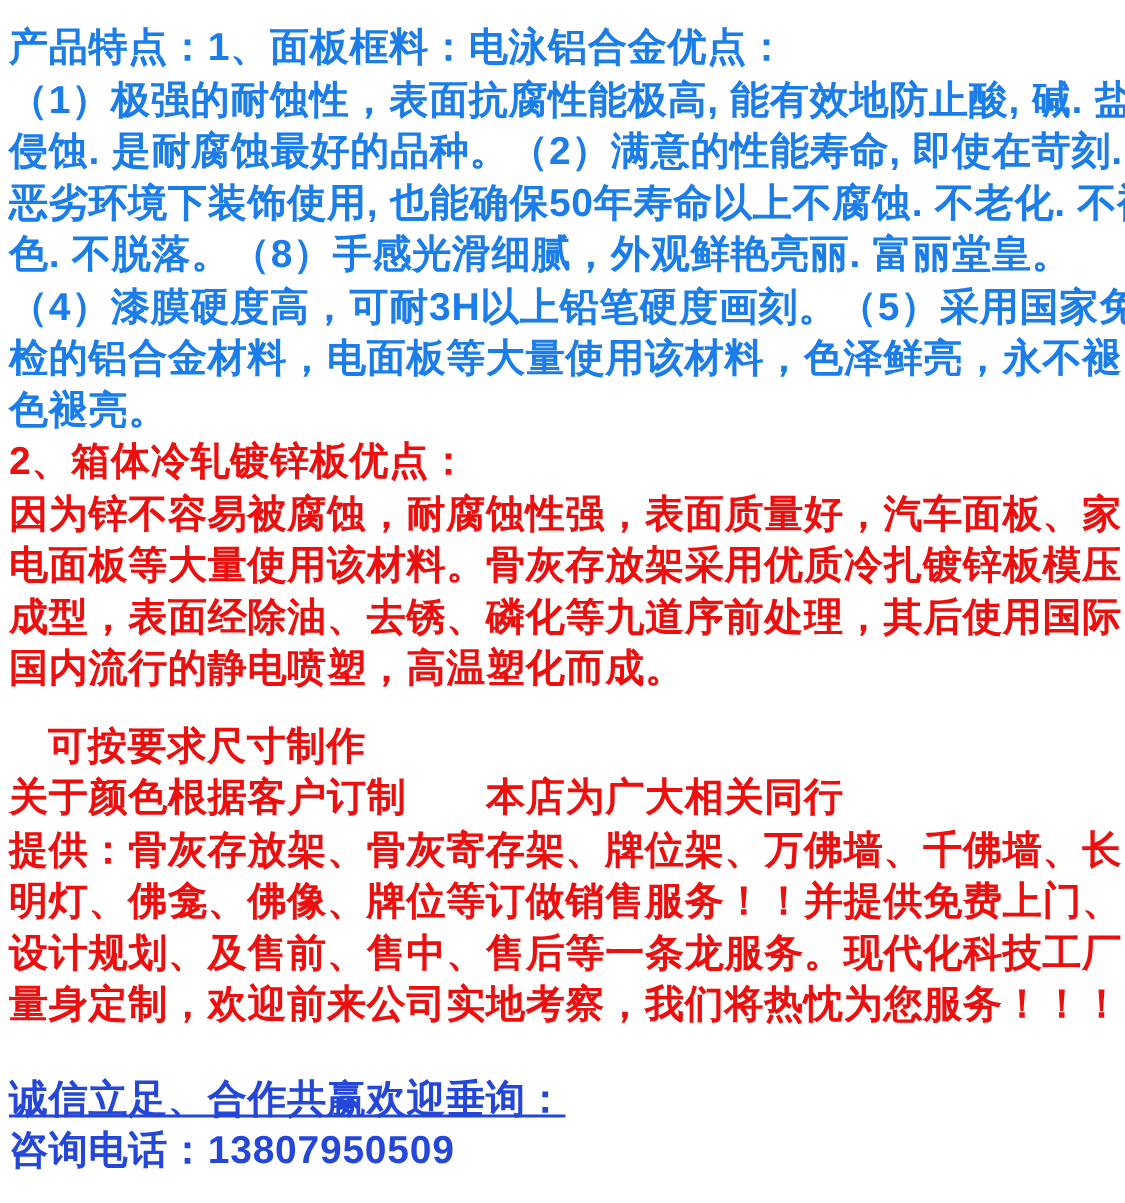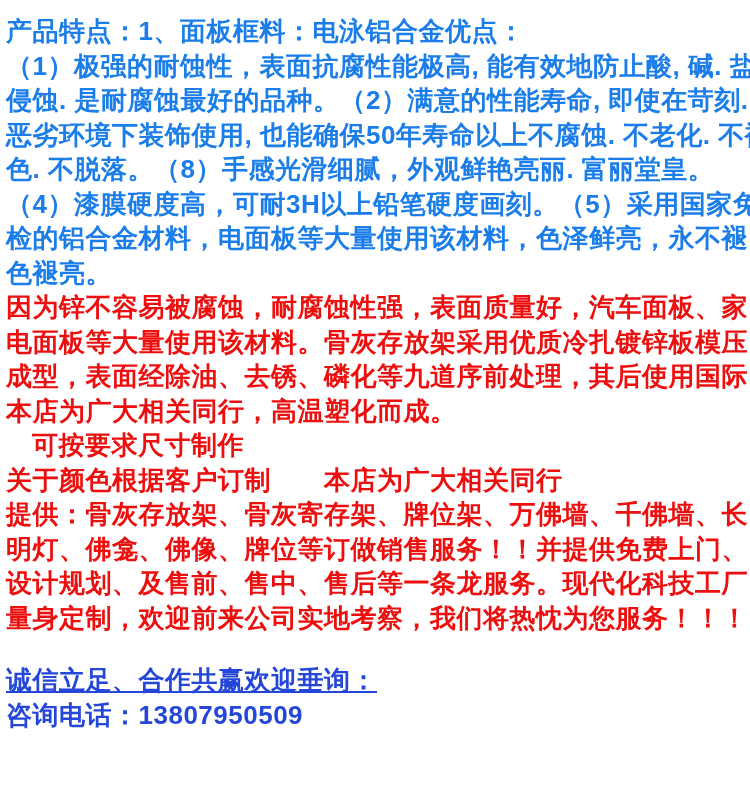--- a/index.html
+++ b/index.html
@@ -24,40 +24,41 @@
     font-size: 26px;
     font-weight: 700;
     line-height: 34.5px;
     letter-spacing: 0.5px;
     white-space: nowrap;
   }
   .line.blue    { color: var(--section1-blue, #1a7de9); }
   .line.red     { color: var(--section2-red, #ed0e0e); }
   .line.deepblue{ color: var(--footer-blue, #2547d9); }
   .line.indent  { padding-left: 26px; }
-  .line.gap-small { margin-top: 0; }
+  .line.gap-small { margin-top: 17px; }
   .line.gap-large { margin-top: 28px; text-decoration: underline; }
 </style>
 </head>
 <body>
 
 <div class="doc">
   <div>
       <div class="line blue">产品特点：1、面板框料：电泳铝合金优点：</div>
       <div class="line blue">（1）极强的耐蚀性，表面抗腐性能极高, 能有效地防止酸, 碱. 盐</div>
       <div class="line blue">侵蚀. 是耐腐蚀最好的品种。（2）满意的性能寿命, 即使在苛刻.</div>
       <div class="line blue">恶劣环境下装饰使用, 也能确保50年寿命以上不腐蚀. 不老化. 不褪</div>
       <div class="line blue">色. 不脱落。（8）手感光滑细腻，外观鲜艳亮丽. 富丽堂皇。</div>
       <div class="line blue">（4）漆膜硬度高，可耐3H以上铅笔硬度画刻。（5）采用国家免</div>
       <div class="line blue">检的铝合金材料，电面板等大量使用该材料，色泽鲜亮，永不褪</div>
       <div class="line blue">色褪亮。</div>
+      <div class="line red">2、箱体冷轧镀锌板优点：</div>
       <div class="line red">因为锌不容易被腐蚀，耐腐蚀性强，表面质量好，汽车面板、家</div>
       <div class="line red">电面板等大量使用该材料。骨灰存放架采用优质冷扎镀锌板模压</div>
       <div class="line red">成型，表面经除油、去锈、磷化等九道序前处理，其后使用国际</div>
-      <div class="line red">本店为广大相关同行，高温塑化而成。</div>
+      <div class="line red">国内流行的静电喷塑，高温塑化而成。</div>
       <div class="line red indent gap-small">可按要求尺寸制作</div>
       <div class="line red">关于颜色根据客户订制　　本店为广大相关同行</div>
       <div class="line red">提供：骨灰存放架、骨灰寄存架、牌位架、万佛墙、千佛墙、长</div>
       <div class="line red">明灯、佛龛、佛像、牌位等订做销售服务！！并提供免费上门、</div>
       <div class="line red">设计规划、及售前、售中、售后等一条龙服务。现代化科技工厂</div>
       <div class="line red">量身定制，欢迎前来公司实地考察，我们将热忱为您服务！！！</div>
       <div class="line deepblue gap-large">诚信立足、合作共赢欢迎垂询：</div>
       <div class="line deepblue">咨询电话：13807950509</div>
     </div>
 </div>

